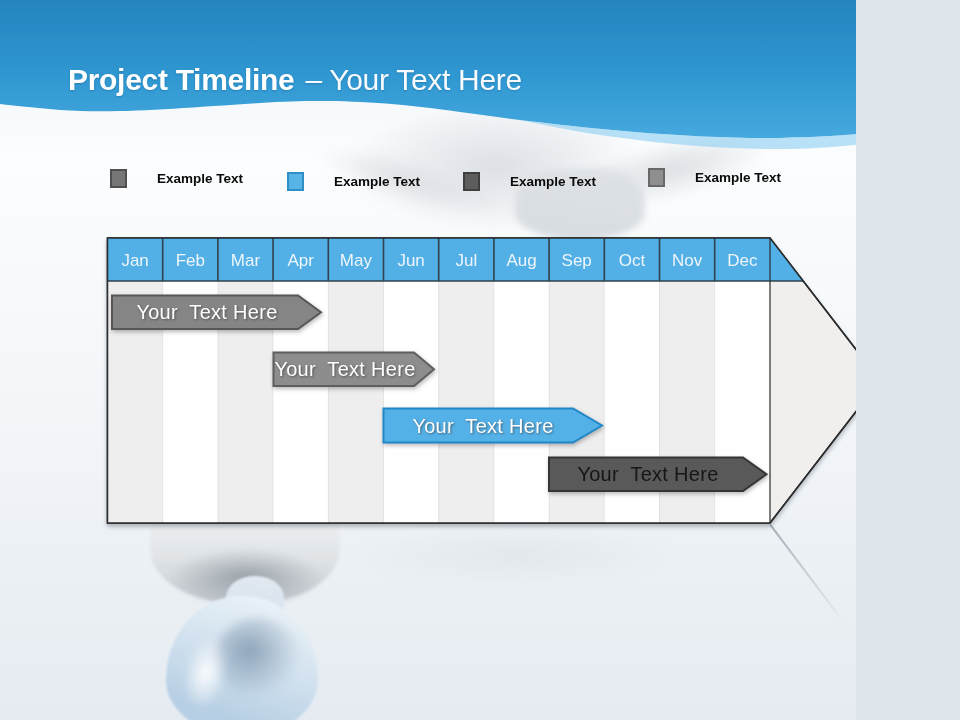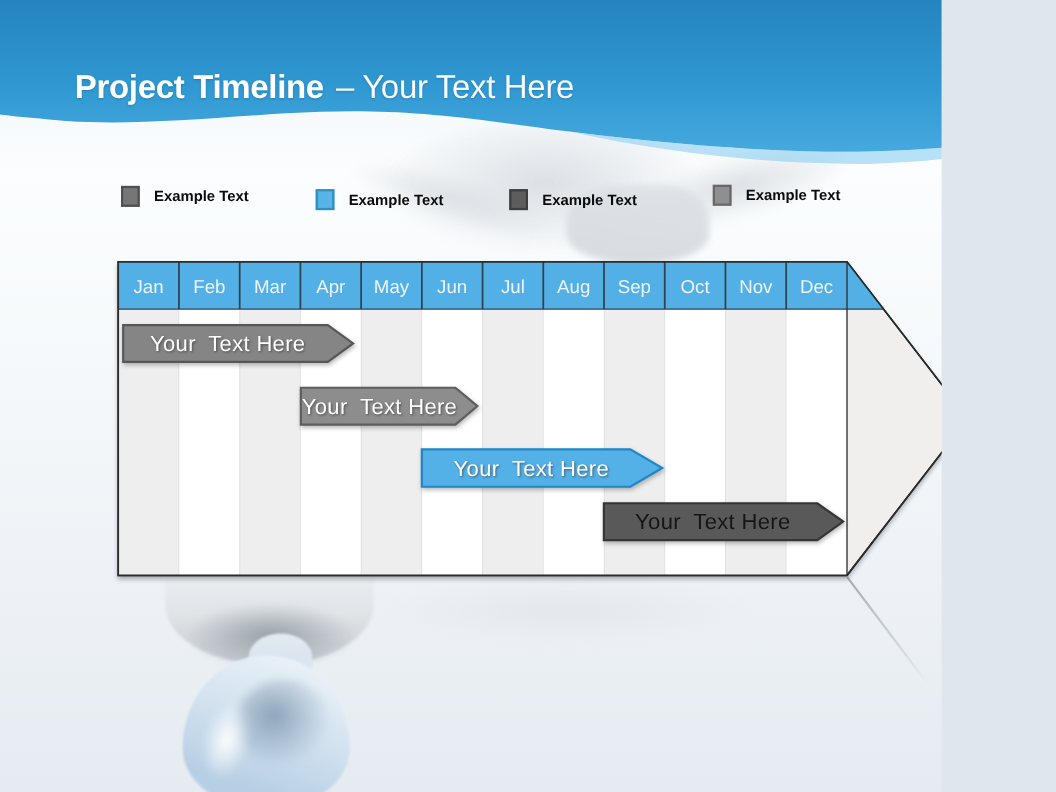--- a/index.html
+++ b/index.html
@@ -34,21 +34,21 @@
     background:radial-gradient(ellipse,#dde1e5 0%,rgba(221,225,229,0) 70%);filter:blur(5px);opacity:.6;}
   .reflect-line{left:771px;top:524px;width:122px;height:2px;transform-origin:0 0;transform:rotate(53deg);
     background:linear-gradient(90deg,rgba(104,114,124,.55),rgba(104,114,124,0));}
 
   .header-wave{position:absolute;left:0;top:0;}
   .slide-title{position:absolute;left:68px;top:62px;color:#ffffff;font-size:30px;line-height:36px;
     white-space:nowrap;text-shadow:0 1px 2px rgba(8,52,88,.25);letter-spacing:-.3px;}
   .slide-title .t-bold{font-weight:bold;}
   .slide-title .t-rest{font-weight:normal;margin-left:11px;opacity:.97;}
 
-  .legend-item{position:absolute;display:flex;align-items:center;gap:13px;}
+  .legend-item{position:absolute;display:flex;align-items:center;gap:30px;}
   .legend-swatch{width:17px;height:19px;border:2px solid #555;box-sizing:border-box;flex:0 0 auto;}
   .legend-label{font-size:13.5px;font-weight:bold;color:#0b0b0b;white-space:nowrap;}
 
   .chart-svg{position:absolute;left:0;top:0;}
   .chart-svg text{font-family:"Liberation Sans",sans-serif;}
   .arrow-base{filter:drop-shadow(0 3px 2px rgba(88,99,110,.45));}
   .month-label{font-size:17px;fill:#edf5fb;}
   .bar-shape{filter:drop-shadow(1px 2px 2px rgba(0,0,0,.28));}
   .bar-label{font-size:20px;letter-spacing:.3px;}
   .bar-label.lite{filter:drop-shadow(1px 1.5px .8px rgba(55,55,55,.65));}

